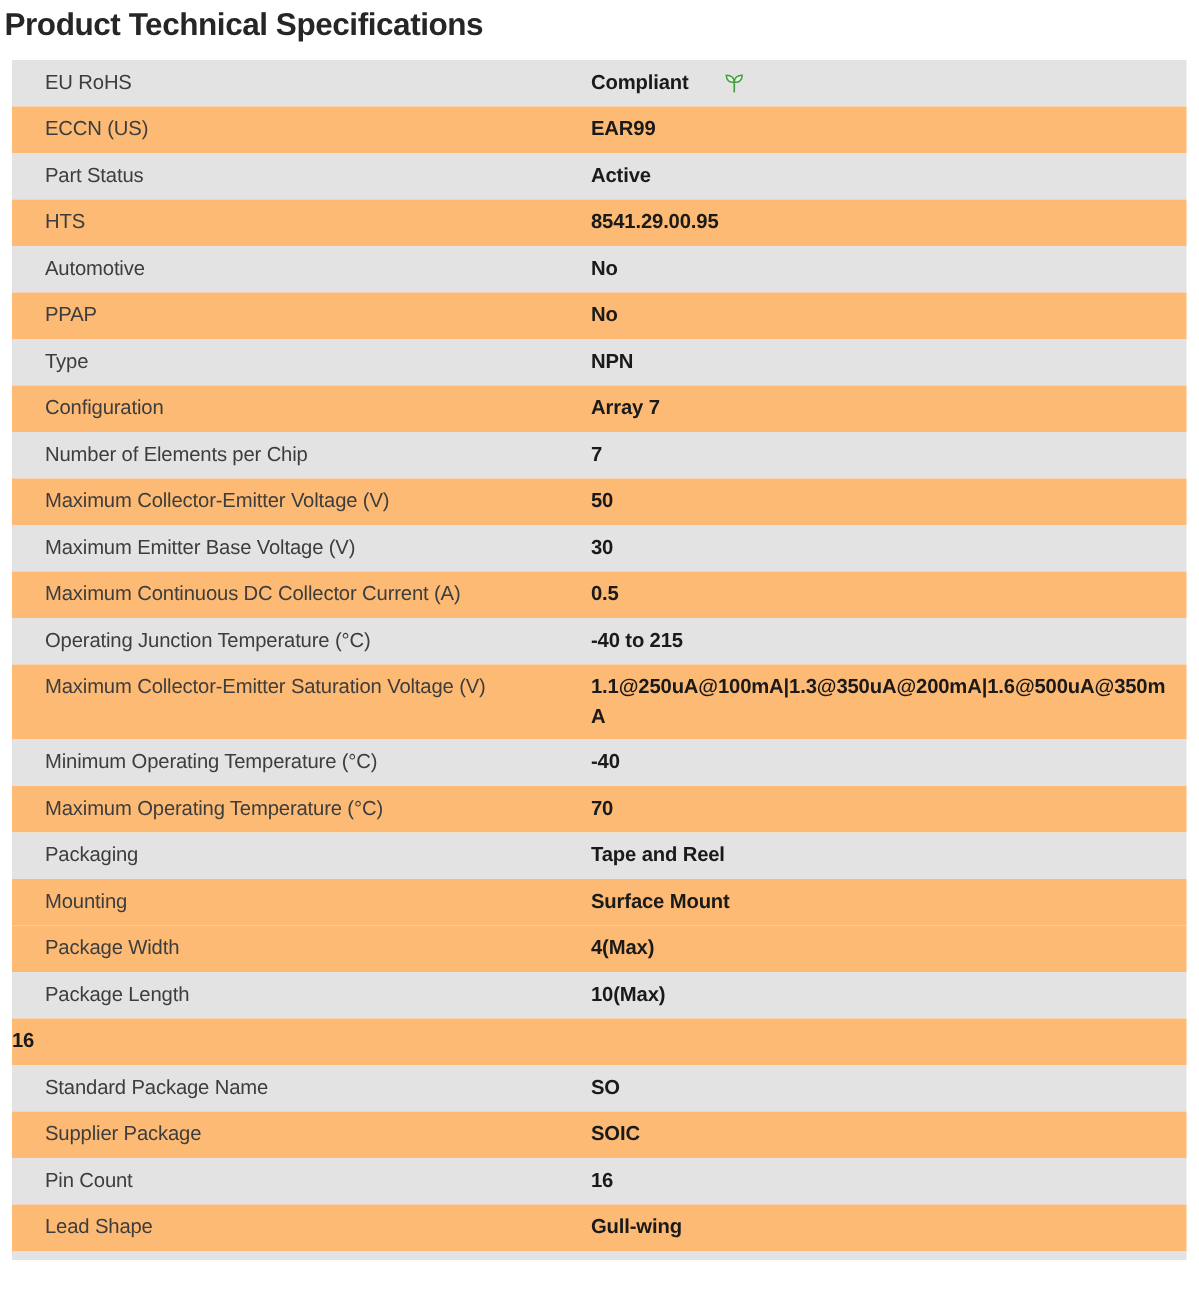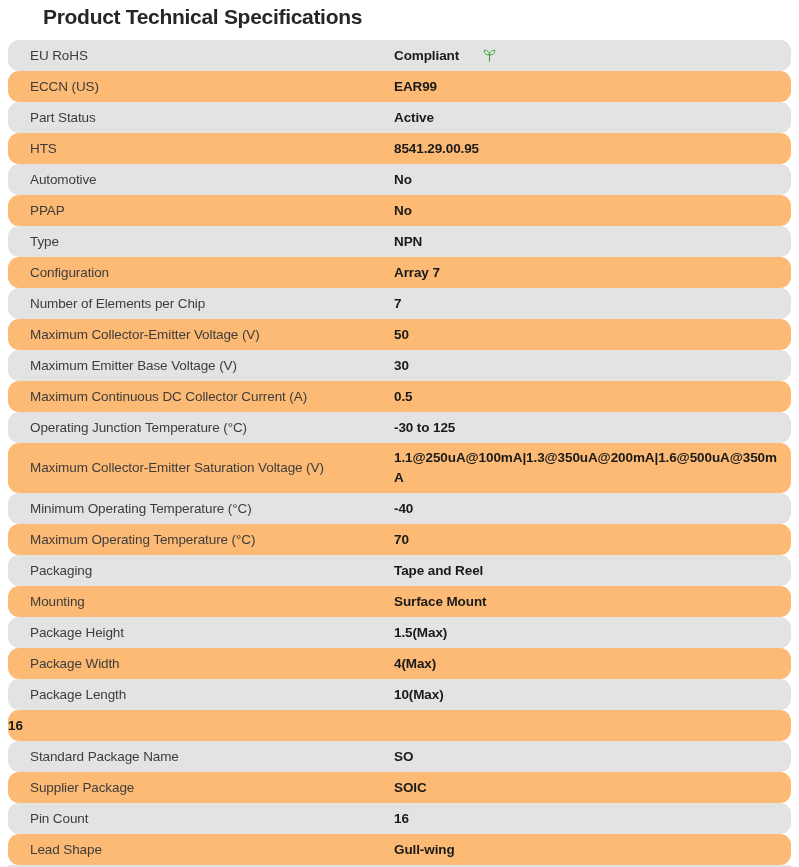--- a/index.html
+++ b/index.html
@@ -11,40 +11,38 @@
     height: 867px;
     overflow: hidden;
     background: #ffffff;
     font-family: "Liberation Sans", sans-serif;
     -webkit-font-smoothing: antialiased;
   }
   .page-header {
     height: 40px;
     box-sizing: border-box;
     padding: 4px 0 16px 3px;
-    margin-left: 40px;
   }
   .page-title {
     margin: 0;
     font-size: 21px;
     font-weight: 700;
     color: #262626;
     letter-spacing: -0.3px;
     line-height: 26px;
   }
   .spec-table {
     margin: 0 8px;
   }
   .row {
     display: flex;
-    align-items: center;
+    align-items: flex-start;
     box-sizing: border-box;
     min-height: 31px;
     padding: 5px 0;
-    border-radius: 11px;
   }
   .row.shaded {
     background: #e3e3e3;
   }
   .row.plain {
     background: #fdba74;
   }
   .label {
     width: 364px;
     flex: 0 0 364px;
@@ -188,21 +186,21 @@
     <div class="label">Maximum Continuous DC Collector Current (A)</div>
     <div class="value-cell">
       <span class="value">0.5</span>
 
     </div>
   </div>
 
   <div class="row shaded">
     <div class="label">Operating Junction Temperature (°C)</div>
     <div class="value-cell">
-      <span class="value">-30 to 125</span>
+      <span class="value">-40 to 215</span>
 
     </div>
   </div>
 
   <div class="row plain">
     <div class="label">Maximum Collector-Emitter Saturation Voltage (V)</div>
     <div class="value-cell">
       <span class="value">1.1@250uA@100mA|1.3@350uA@200mA|1.6@500uA@350mA</span>
 
     </div>
@@ -233,27 +231,20 @@
   </div>
 
   <div class="row plain">
     <div class="label">Mounting</div>
     <div class="value-cell">
       <span class="value">Surface Mount</span>
 
     </div>
   </div>
 
-  <div class="row shaded">
-    <div class="label">Package Height</div>
-    <div class="value-cell">
-      <span class="value">1.5(Max)</span>
-
-    </div>
-  </div>
 
   <div class="row plain">
     <div class="label">Package Width</div>
     <div class="value-cell">
       <span class="value">4(Max)</span>
 
     </div>
   </div>
 
   <div class="row shaded">

